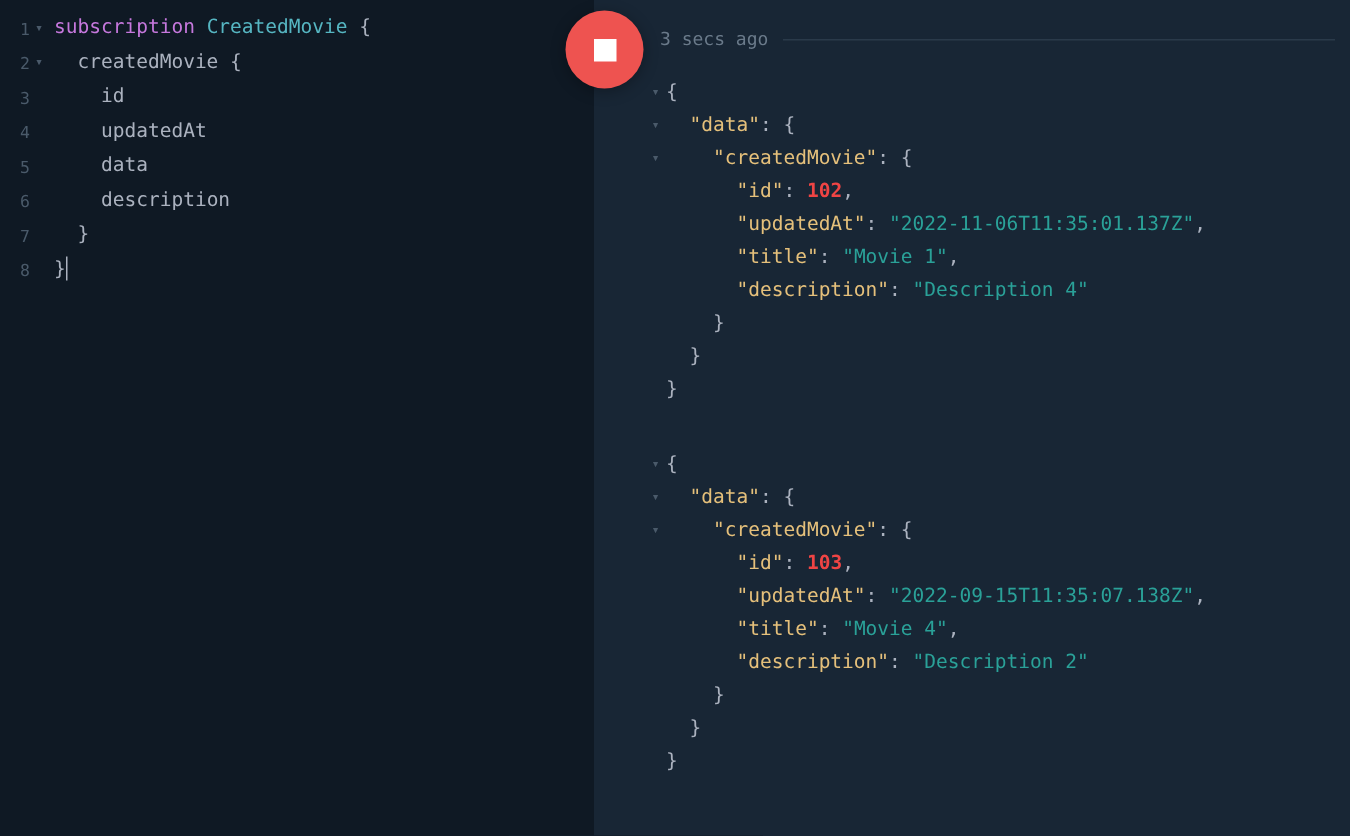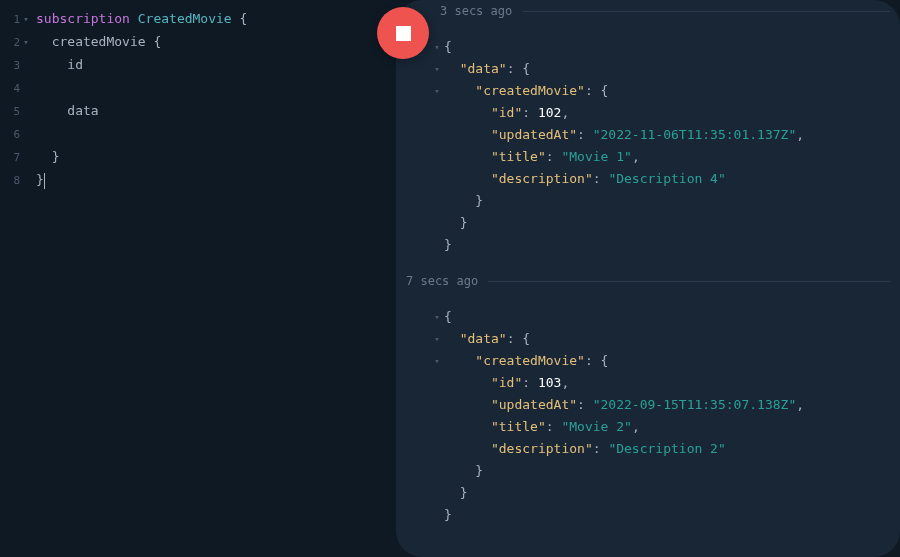--- a/index.html
+++ b/index.html
@@ -15,24 +15,23 @@
     }
     .left-panel {
       width: 396px;
       background: #0f1924;
       padding: 8px 0;
       position: relative;
     }
     .right-panel {
       flex: 1;
       background: #182635;
-      padding: 0 10px;
+      padding: 15px 10px;
       overflow-y: auto;
       position: relative;
-      border-radius: 26px;
     }
     .right-panel::-webkit-scrollbar {
       width: 8px;
     }
     .right-panel::-webkit-scrollbar-thumb {
       background: #2a3a4a;
       border-radius: 4px;
     }
     .code-line {
       display: flex;
@@ -116,21 +115,21 @@
       text-align: center;
       user-select: none;
       cursor: pointer;
       flex-shrink: 0;
     }
     .json-content {
       white-space: pre;
     }
     .jkey { color: #e5c07b; }
     .jstr { color: #2aa198; }
-    .jnum { color: #ffffff; }
+    .jnum { color: #ef4444; font-weight: bold; }
     .jpunc { color: #abb2bf; }
     
     .cursor {
       display: inline-block;
       width: 1px;
       height: 16px;
       background: #abb2bf;
       vertical-align: middle;
     }
   </style>
@@ -149,29 +148,31 @@
     <span class="code-content">  <span class="field">createdMovie</span> <span class="brace">{</span></span>
   </div>
   <div class="code-line">
     <span class="line-num">3</span>
     <span class="fold"></span>
     <span class="code-content">    <span class="field">id</span></span>
   </div>
   <div class="code-line">
     <span class="line-num">4</span>
     <span class="fold"></span>
+    <span class="code-content">    <span class="field">updatedAt</span></span>
   </div>
   <div class="code-line">
     <span class="line-num">5</span>
     <span class="fold"></span>
     <span class="code-content">    <span class="field">data</span></span>
   </div>
   <div class="code-line">
     <span class="line-num">6</span>
     <span class="fold"></span>
+    <span class="code-content">    <span class="field">description</span></span>
   </div>
   <div class="code-line">
     <span class="line-num">7</span>
     <span class="fold"></span>
     <span class="code-content">  <span class="brace">}</span></span>
   </div>
   <div class="code-line">
     <span class="line-num">8</span>
     <span class="fold"></span>
     <span class="code-content"><span class="brace">}</span><span class="cursor"></span></span>
@@ -228,24 +229,20 @@
     </div>
     <div class="json-line">
       <span class="json-fold"></span>
       <span class="json-content"><span class="jpunc">}</span></span>
     </div>
   </div>
 
   <div style="height:14px;"></div>
 
   <div class="event-block">
-    <div class="event-header">
-      <span>7 secs ago</span>
-      <span class="line"></span>
-    </div>
     <div style="height:14px;"></div>
     <div class="json-line">
       <span class="json-fold">▾</span>
       <span class="json-content"><span class="jpunc">{</span></span>
     </div>
     <div class="json-line">
       <span class="json-fold">▾</span>
       <span class="json-content">  <span class="jkey">"data"</span><span class="jpunc">: {</span></span>
     </div>
     <div class="json-line">
@@ -255,21 +252,21 @@
     <div class="json-line">
       <span class="json-fold"></span>
       <span class="json-content">      <span class="jkey">"id"</span><span class="jpunc">: </span><span class="jnum">103</span><span class="jpunc">,</span></span>
     </div>
     <div class="json-line">
       <span class="json-fold"></span>
       <span class="json-content">      <span class="jkey">"updatedAt"</span><span class="jpunc">: </span><span class="jstr">"<span>2022-09-15T11:35:07.138Z</span>"</span><span class="jpunc">,</span></span>
     </div>
     <div class="json-line">
       <span class="json-fold"></span>
-      <span class="json-content">      <span class="jkey">"title"</span><span class="jpunc">: </span><span class="jstr">"<span>Movie 2</span>"</span><span class="jpunc">,</span></span>
+      <span class="json-content">      <span class="jkey">"title"</span><span class="jpunc">: </span><span class="jstr">"<span>Movie 4</span>"</span><span class="jpunc">,</span></span>
     </div>
     <div class="json-line">
       <span class="json-fold"></span>
       <span class="json-content">      <span class="jkey">"description"</span><span class="jpunc">: </span><span class="jstr">"<span>Description 2</span>"</span></span>
     </div>
     <div class="json-line">
       <span class="json-fold"></span>
       <span class="json-content">    <span class="jpunc">}</span></span>
     </div>
     <div class="json-line">

